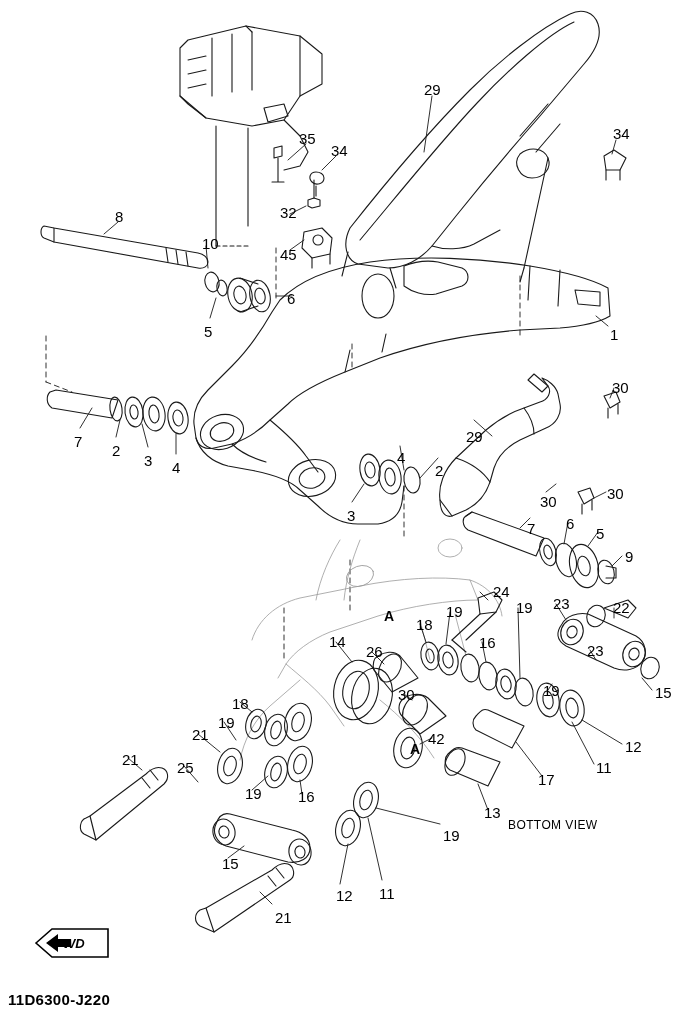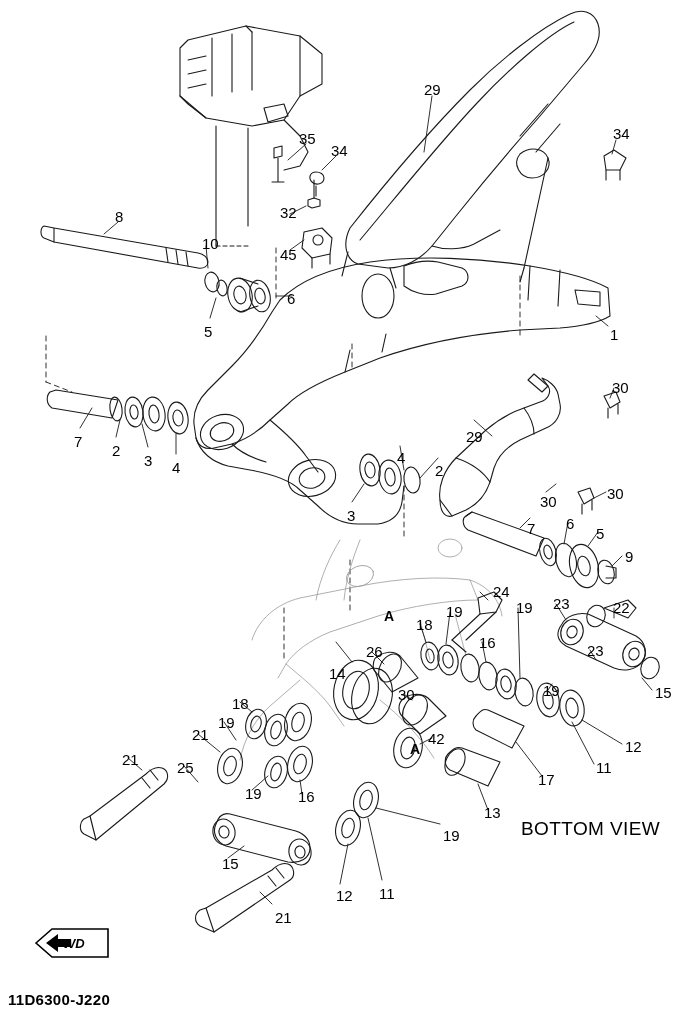--- a/index.html
+++ b/index.html
@@ -31,23 +31,23 @@
     color: #000000;
     white-space: nowrap;
     line-height: 1;
   }
   .callout.bold {
     font-weight: bold;
     font-size: 14px;
   }
   #bottom-view-label {
     position: absolute;
-    left: 521px;
+    left: 508px;
     top: 818px;
-    font-size: 19px;
+    font-size: 12px;
     letter-spacing: 0.4px;
     color: #000;
     white-space: nowrap;
   }
   #part-number {
     position: absolute;
     left: 8px;
     top: 991px;
     font-size: 15px;
     font-weight: bold;
@@ -399,21 +399,21 @@
       <div class="callout" style="left: 625px; top: 549px;">9</div>
       <div class="callout" style="left: 493px; top: 584px;">24</div>
       <div class="callout" style="left: 553px; top: 596px;">23</div>
       <div class="callout" style="left: 613px; top: 600px; text-align: center;">22</div>
       <div class="callout bold" style="left: 384px; top: 609px;">A</div>
       <div class="callout" style="left: 416px; top: 617px;">18</div>
       <div class="callout" style="left: 446px; top: 604px;">19</div>
       <div class="callout" style="left: 516px; top: 600px;">19</div>
       <div class="callout" style="left: 479px; top: 635px;">16</div>
       <div class="callout" style="left: 587px; top: 643px;">23</div>
-      <div class="callout" style="left: 329px; top: 634px; margin-top: 32px;">14</div>
+      <div class="callout" style="left: 329px; top: 634px;">14</div>
       <div class="callout" style="left: 366px; top: 644px;">26</div>
       <div class="callout" style="left: 398px; top: 687px;">30</div>
       <div class="callout" style="left: 543px; top: 683px;">19</div>
       <div class="callout" style="left: 655px; top: 685px;">15</div>
       <div class="callout" style="left: 232px; top: 696px;">18</div>
       <div class="callout" style="left: 218px; top: 715px;">19</div>
       <div class="callout" style="left: 192px; top: 727px;">21</div>
       <div class="callout bold" style="left: 410px; top: 742px;">A</div>
       <div class="callout" style="left: 428px; top: 731px;">42</div>
       <div class="callout" style="left: 625px; top: 739px;">12</div>

